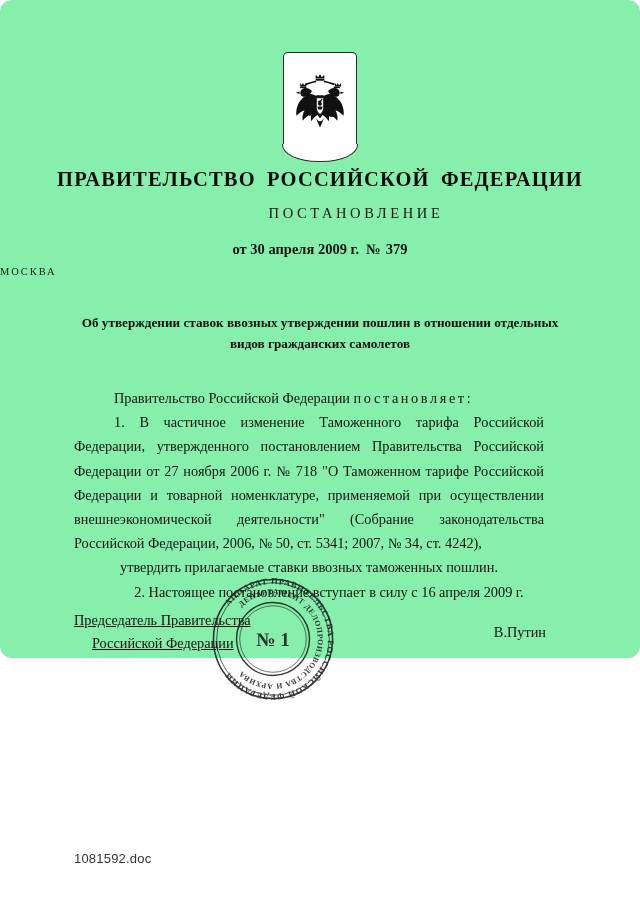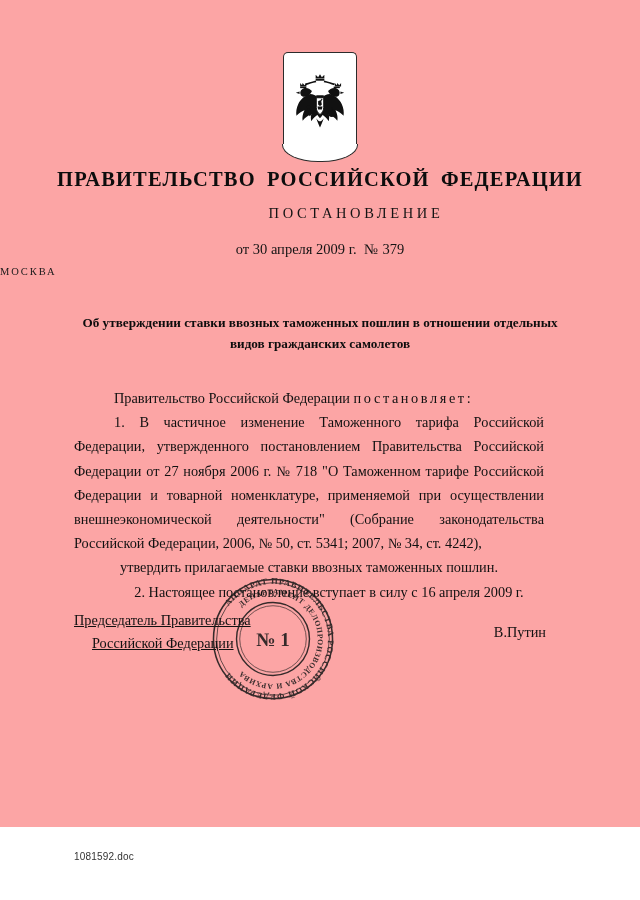--- a/index.html
+++ b/index.html
@@ -14,22 +14,23 @@
     font-family: "Liberation Serif", "DejaVu Serif", serif;
     color: #111111;
     overflow: hidden;
   }
 
   .page {
     position: absolute;
     left: 0;
     top: 0;
     width: 640px;
-    height: 827px;
-    background: #fca5a5;
+    height: 658px;
+    background: #86efac;
+    border-radius: 12px;
   }
 
   
   .emblem-wrap {
     position: absolute;
     left: 0;
     top: 52px;
     width: 640px;
     display: flex;
     justify-content: center;
@@ -93,20 +94,21 @@
     padding-left: 36px;
   }
   .date-line {
     position: absolute;
     left: 0;
     top: 241px;
     width: 640px;
     text-align: center;
     font-size: 14.5px;
     color: #141414;
+    font-weight: bold;
   }
   .date-line .num-sign { margin-left: 7px; }
   .date-line .num-val { margin-left: 5px; }
   .city {
     position: absolute;
     left: 0;
     top: 266px;
     width: 640px;
     font-size: 10.5px;
     letter-spacing: 1.9px;
@@ -181,21 +183,21 @@
     height: 128px;
     opacity: 0.88;
   }
 
   
   .footer {
     position: absolute;
     left: 74px;
     top: 851px;
     font-family: "Liberation Sans", "DejaVu Sans", sans-serif;
-    font-size: 10px;
+    font-size: 13px;
     color: #333333;
     letter-spacing: 0.2px;
   }
 </style>
 </head>
 <body>
 
 <div class="page">
 
   <div class="emblem-wrap">
@@ -247,21 +249,21 @@
   <div class="org-title">ПРАВИТЕЛЬСТВО РОССИЙСКОЙ ФЕДЕРАЦИИ</div>
   <div class="doc-type">ПОСТАНОВЛЕНИЕ</div>
 
   <div class="date-line">
     <span>от 30 апреля 2009 г.</span><span class="num-sign">№</span><span class="num-val">379</span>
   </div>
 
   <div class="city">МОСКВА</div>
 
   <div class="subject">
-    <span>Об утверждении ставки ввозных таможенных пошлин в отношении</span>
+    <span>Об утверждении ставок ввозных утверждении пошлин в отношении</span>
     <span>отдельных видов гражданских самолетов</span>
   </div>
 
   <div class="body-block">
     <p class="para lead">
       <span>Правительство Российской Федерации</span>
       <span class="spaced-bold">постановляет:</span>
     </p>
     <p class="para">1. В частичное изменение Таможенного тарифа Российской Федерации, утвержденного постановлением Правительства Российской Федерации от 27 ноября 2006 г. № 718 "О Таможенном тарифе Российской Федерации и товарной номенклатуре, применяемой при осуществлении внешнеэкономической деятельности" (Собрание законодательства Российской Федерации, 2006, № 50, ст. 5341; 2007, № 34, ст. 4242),</p>
     <p class="para no-justify" style="text-indent:0">утвердить прилагаемые ставки ввозных таможенных пошлин.</p>

